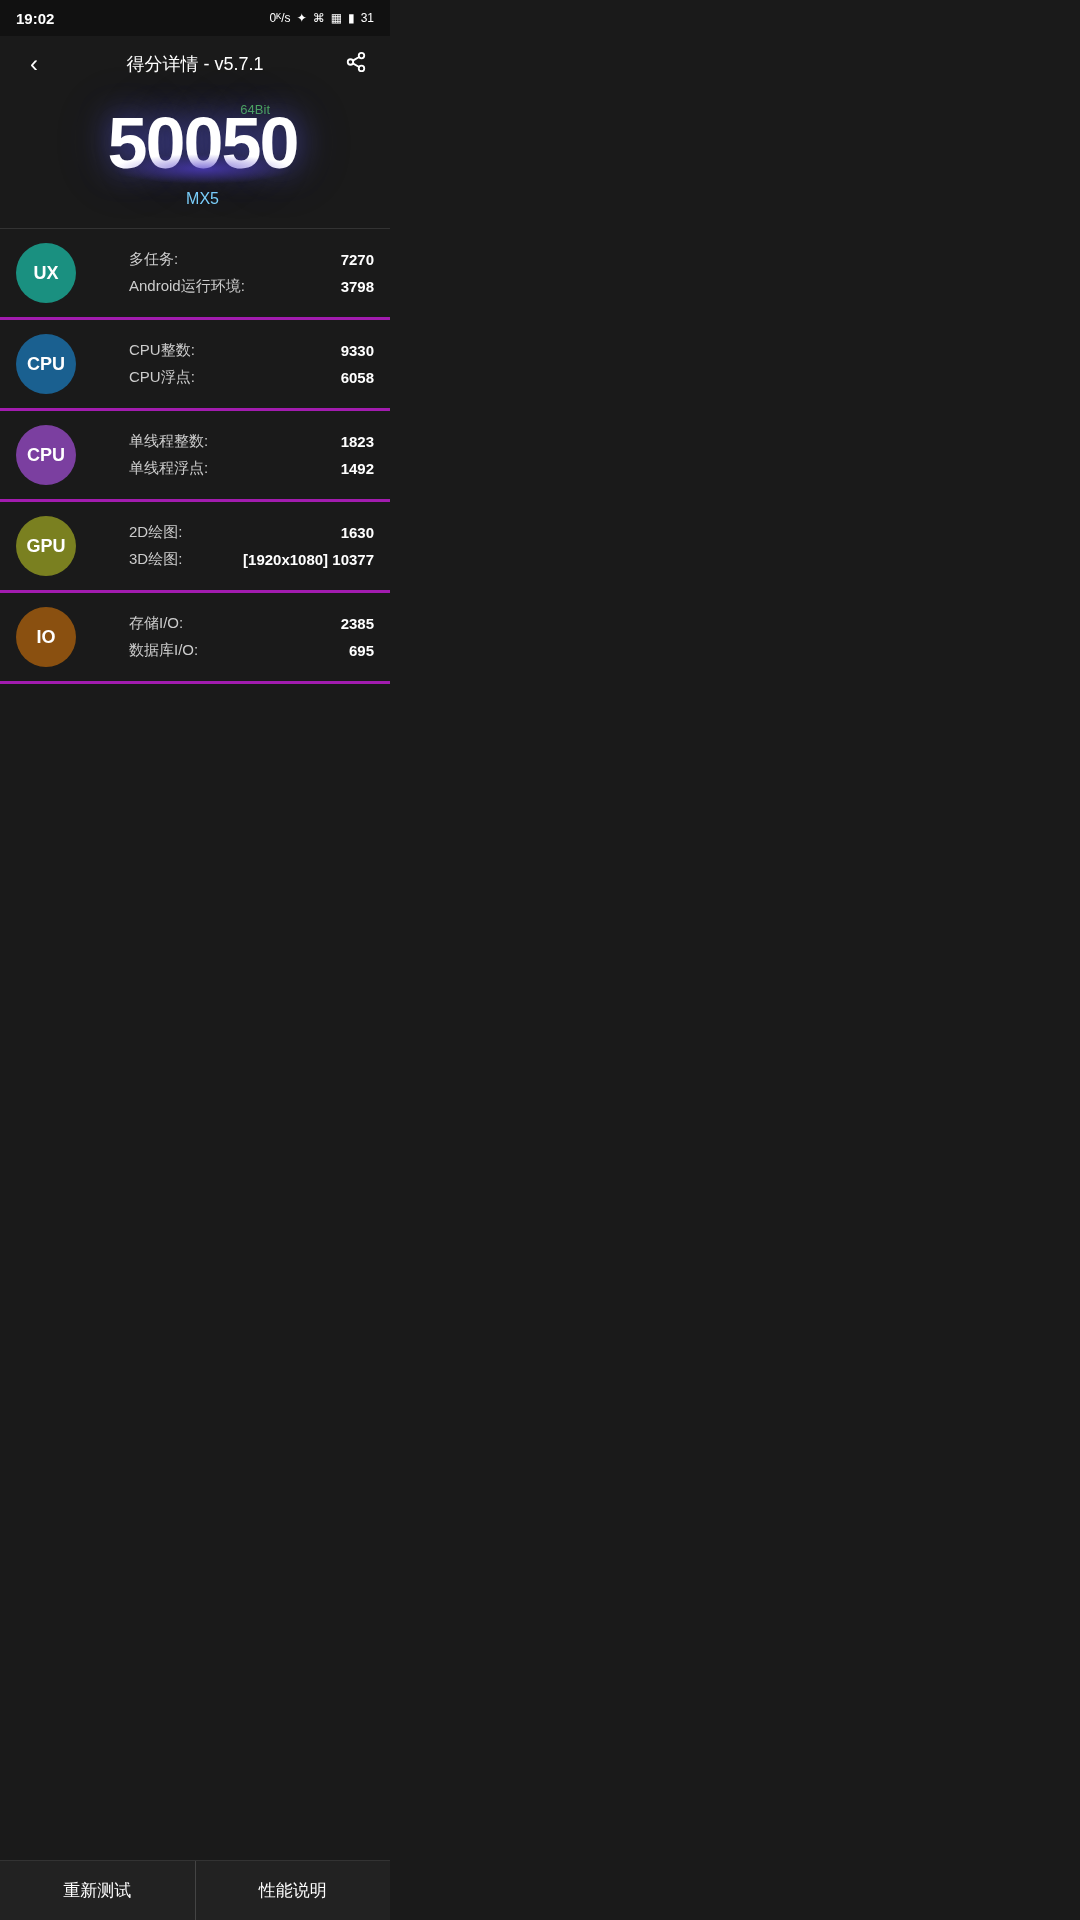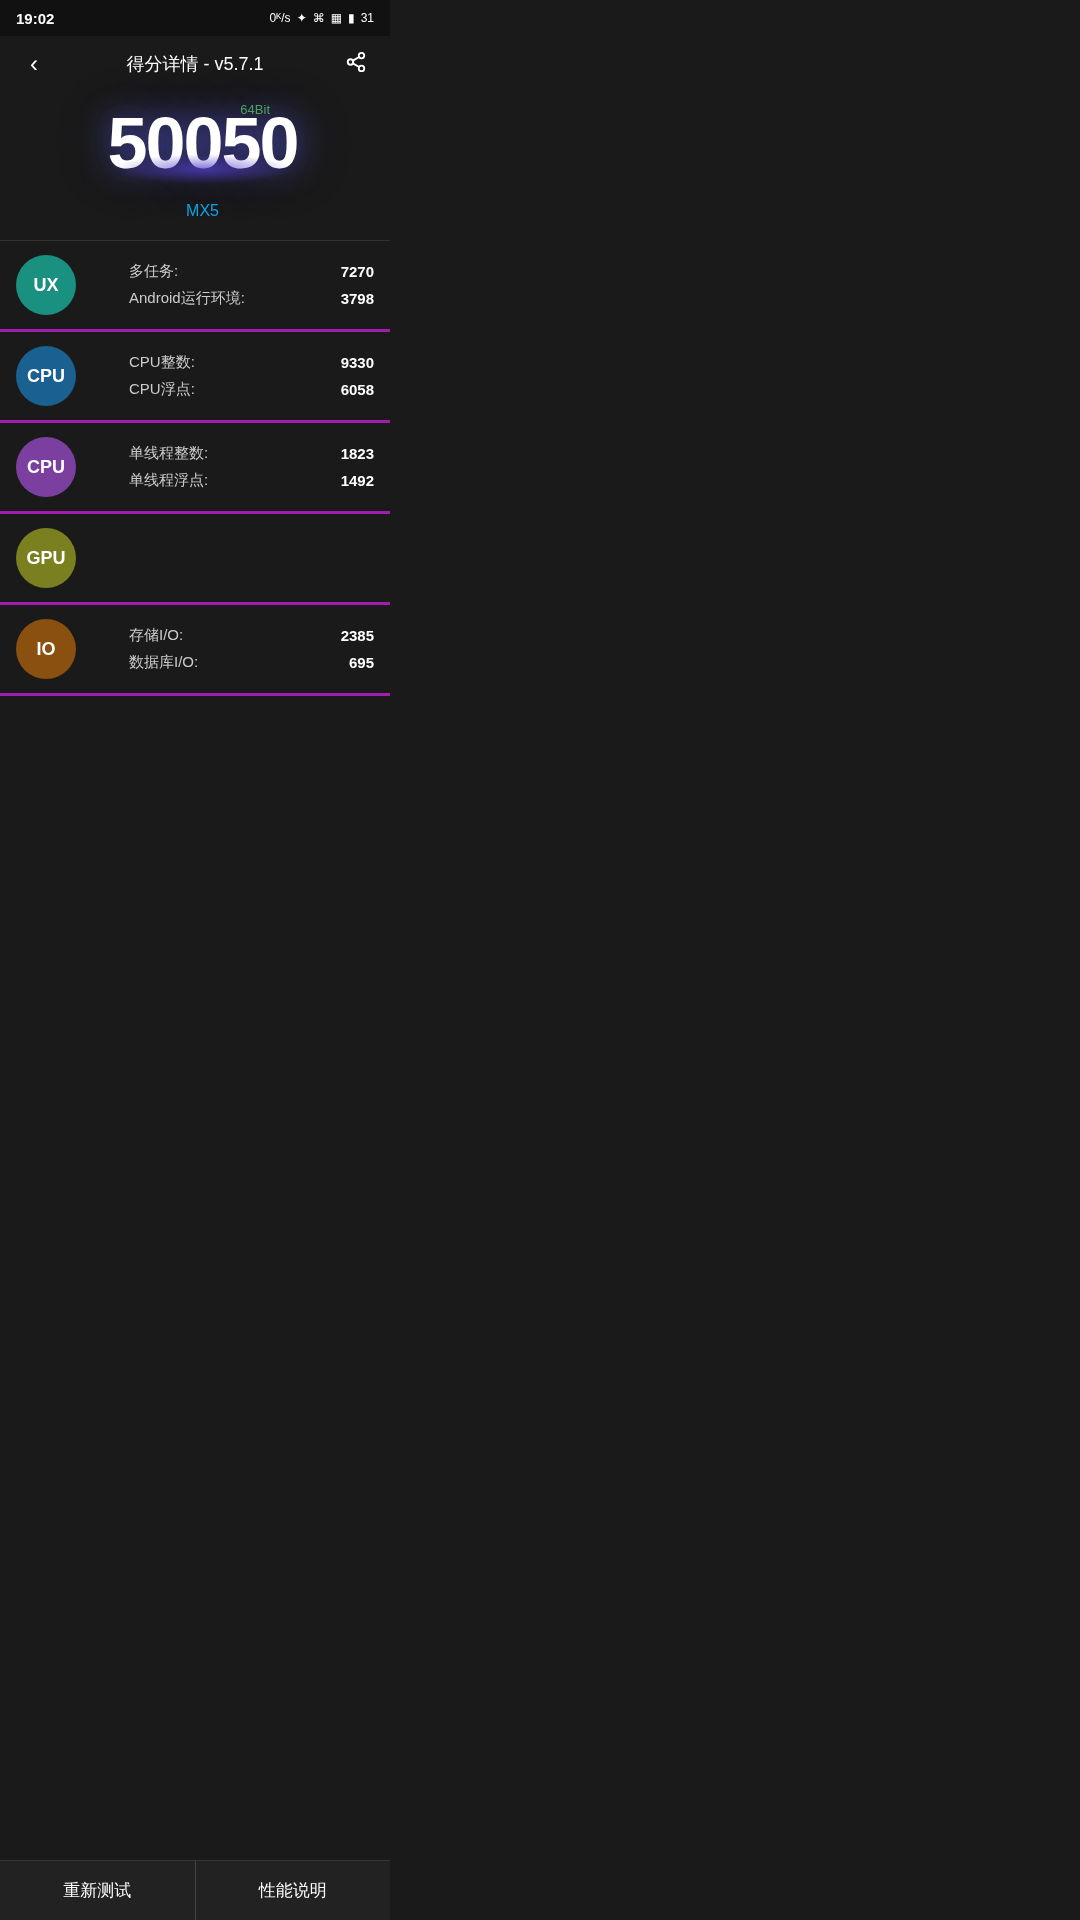--- a/index.html
+++ b/index.html
@@ -95,22 +95,22 @@
       bottom: 0;
       left: 50%;
       transform: translateX(-50%);
       width: 180px;
       height: 30px;
       background: radial-gradient(ellipse at center, rgba(80, 60, 200, 0.7) 0%, transparent 70%);
       pointer-events: none;
     }
     .score-device {
       font-size: 16px;
-      color: #0ea5e9;
-      margin-top: 18px;
+      color: #7dd3fc;
+      margin-top: 6px;
     }
 
     
     .divider {
       height: 1px;
       background-color: #333;
       margin: 0;
     }
 
     
@@ -267,20 +267,30 @@
             <span class="bench-value">1823</span>
           </div>
           <div class="bench-item">
             <span class="bench-label">单线程浮点:</span>
             <span class="bench-value">1492</span>
           </div>
         </div>
       </div>
       <div class="bench-row">
         <div class="bench-icon icon-gpu">GPU</div>
+        <div class="bench-details">
+          <div class="bench-item">
+            <span class="bench-label">2D绘图:</span>
+            <span class="bench-value">1630</span>
+          </div>
+          <div class="bench-item">
+            <span class="bench-label">3D绘图:</span>
+            <span class="bench-value">[1920x1080] 10377</span>
+          </div>
+        </div>
       </div>
       <div class="bench-row">
         <div class="bench-icon icon-io">IO</div>
         <div class="bench-details">
           <div class="bench-item">
             <span class="bench-label">存储I/O:</span>
             <span class="bench-value">2385</span>
           </div>
           <div class="bench-item">
             <span class="bench-label">数据库I/O:</span>

